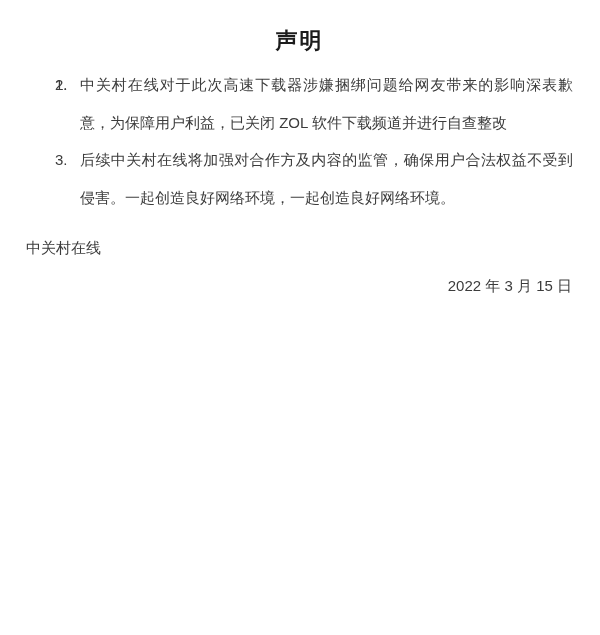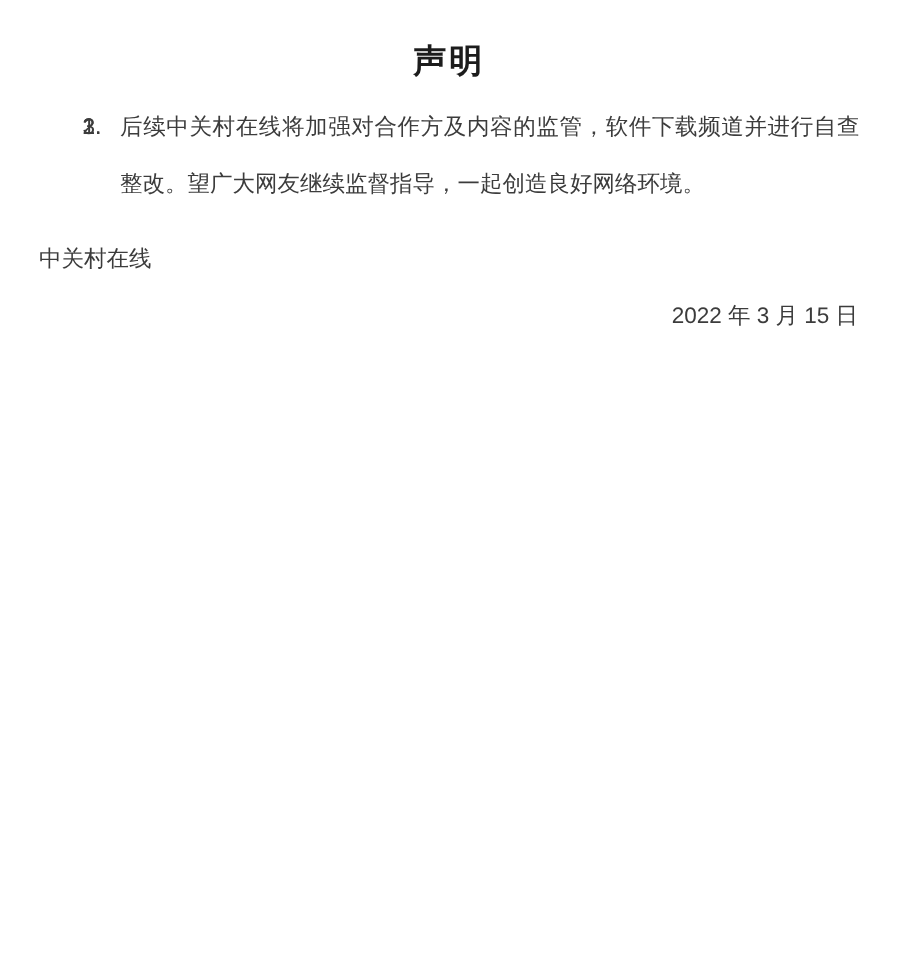--- a/index.html
+++ b/index.html
@@ -70,25 +70,26 @@
 
 
   <div class="list">
 
     <div class="item">
       <span class="num">1.</span>
     </div>
 
     <div class="item">
       <span class="num">2.</span>
+      <span class="item-text">中关村在线对于此次高速下载器涉嫌捆绑问题给网友带来的影响深表歉意，为保障用户利益，已关闭 ZOL 软件下载频道并进行自查整改</span>
     </div>
 
     <div class="item">
       <span class="num">3.</span>
-      <span class="item-text">后续中关村在线将加强对合作方及内容的监管，软件下载频道并进行自查整改。望广大网友继续监督指导，一起创造良好网络环境。</span>
+      <span class="item-text">后续中关村在线将加强对合作方及内容的监管，确保用户合法权益不受到侵害。一起创造良好网络环境，一起创造良好网络环境。</span>
     </div>
 
   </div>
 
   <div class="signature">中关村在线</div>
 
   <div class="date">2022 年 3 月 15 日</div>
 
 </div>
 

